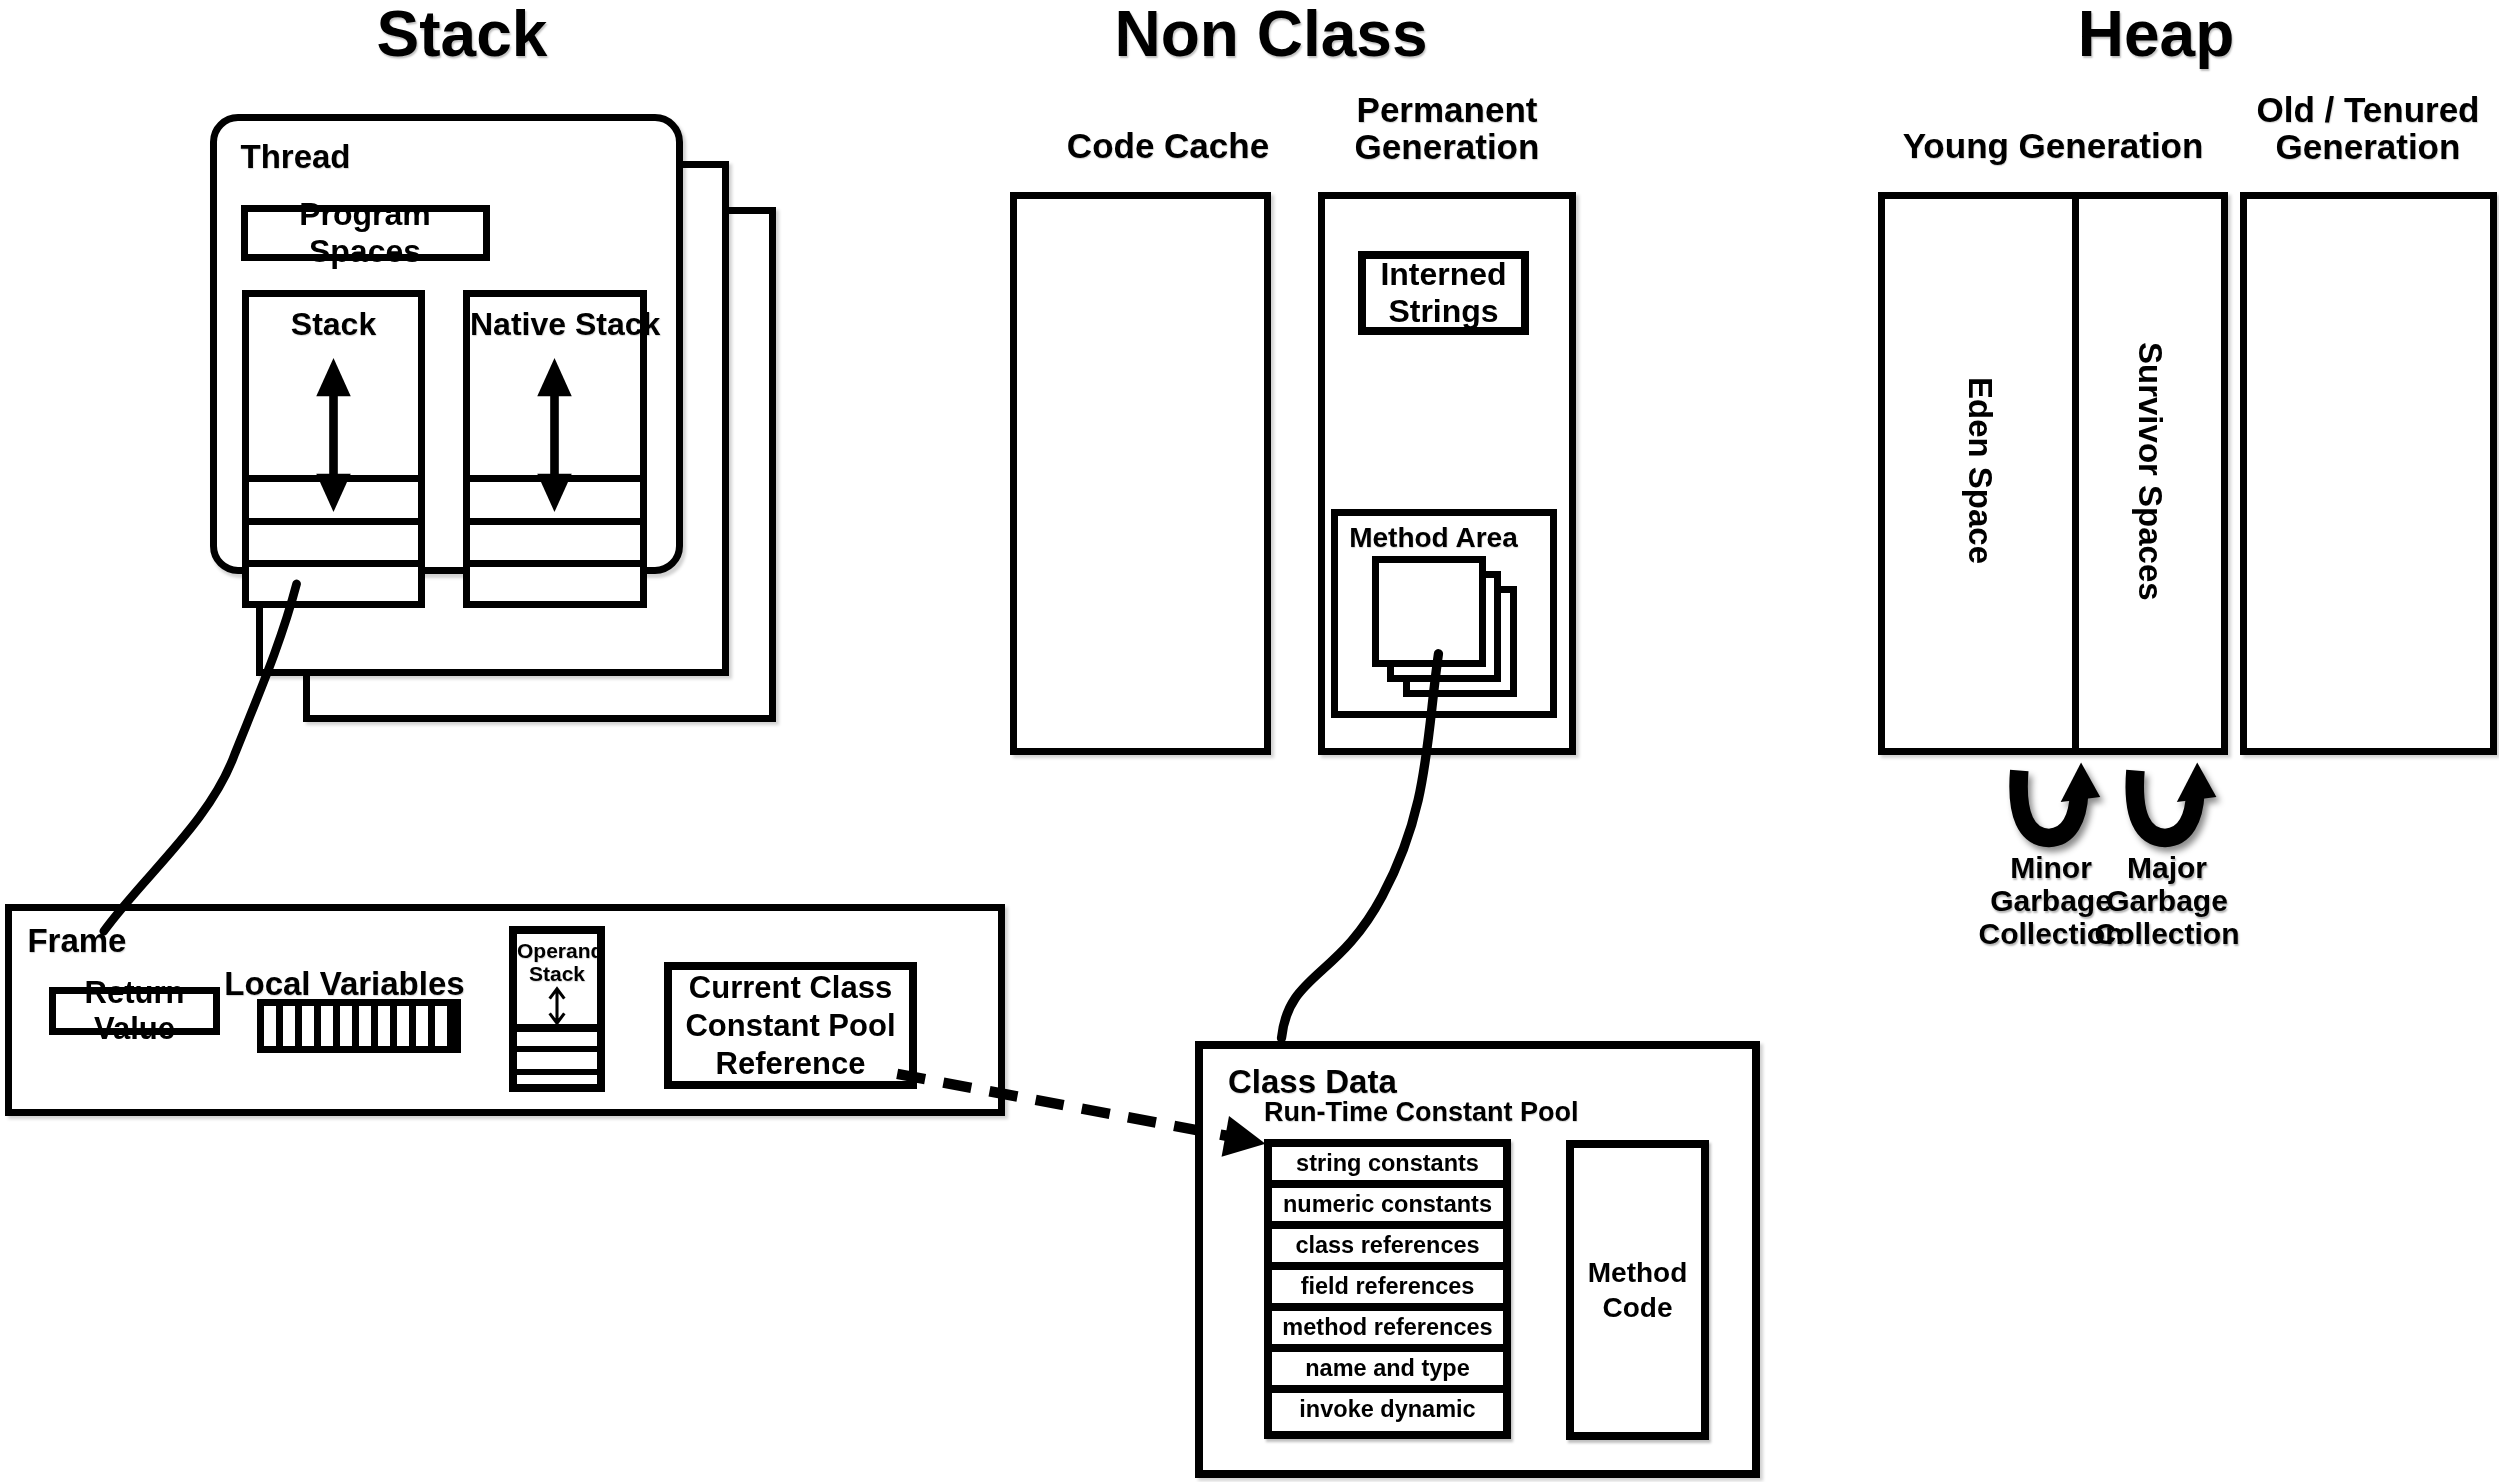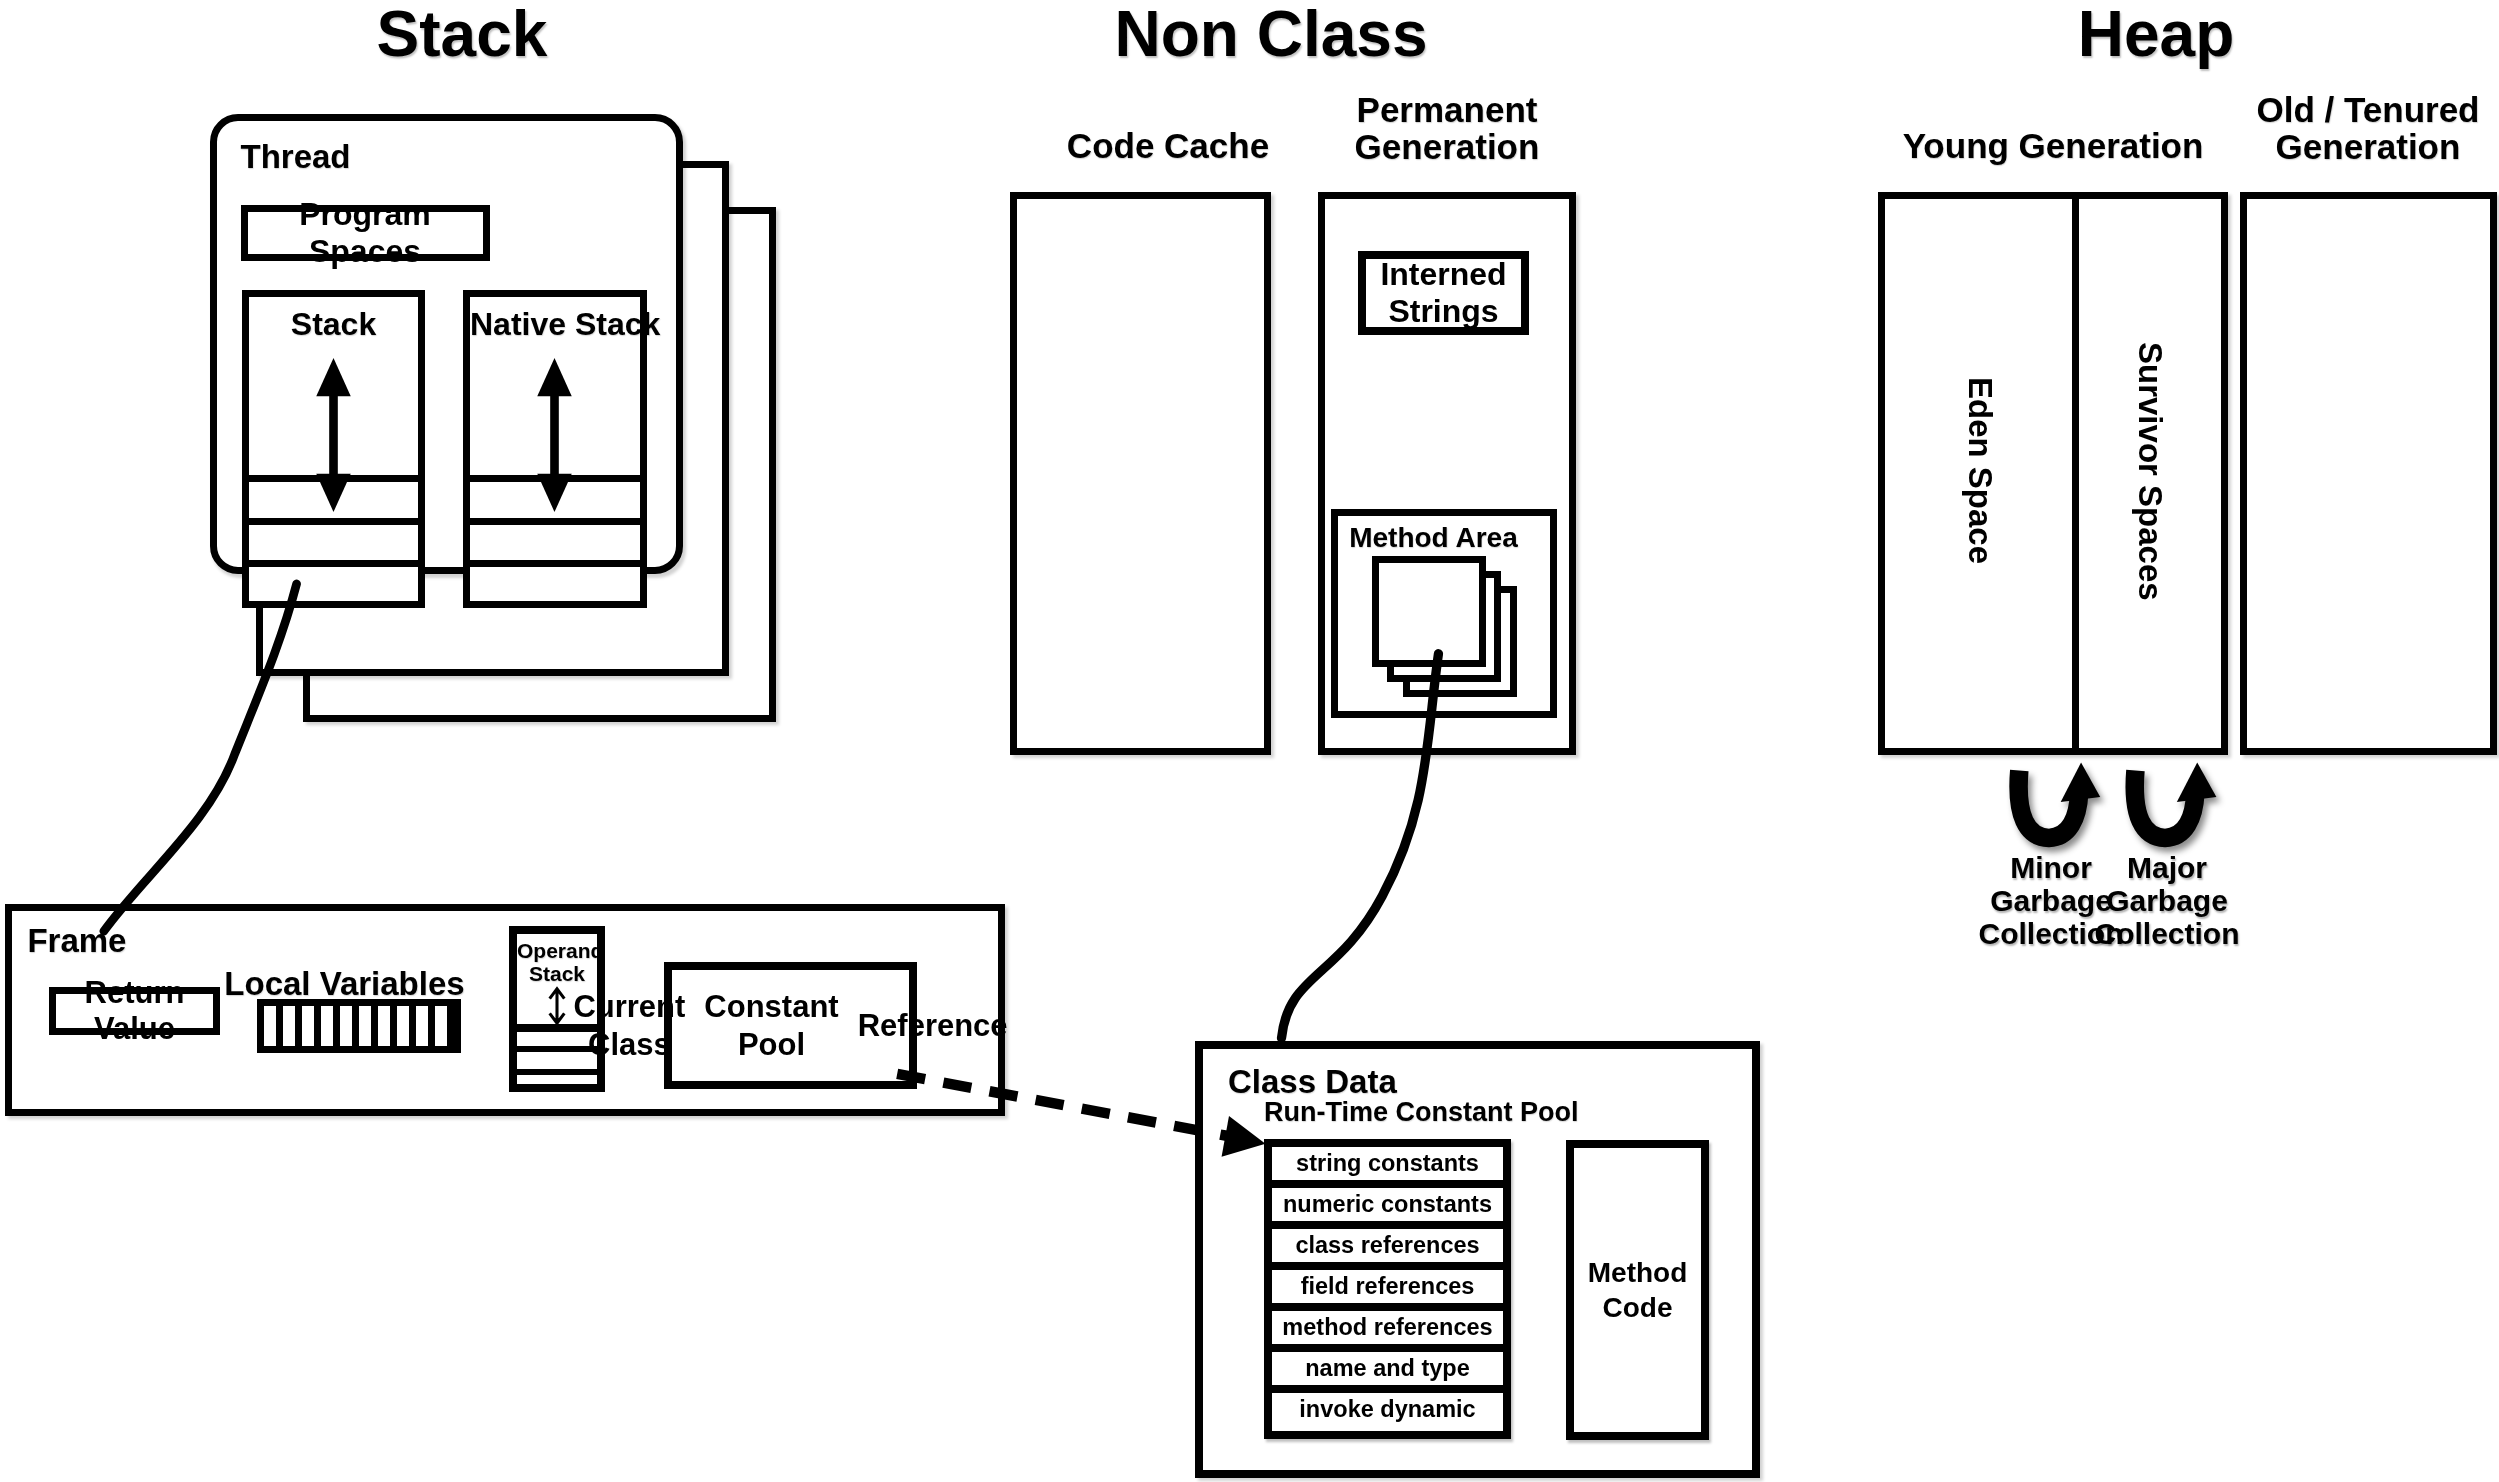--- a/index.html
+++ b/index.html
@@ -97,21 +97,21 @@
         <div>Stack</div>
       </div>
       <svg width="22" height="40" style="left:29px;top:52px;" viewBox="0 0 36 64">
         <path d="M18 4 L18 60 M6 20 L18 4 L30 20 M6 44 L18 60 L30 44" stroke="#000" stroke-width="5" fill="none"></path>
       </svg>
       <div class="rowline" style="top:90px;"></div>
       <div class="rowline" style="top:112px;height:5.6px;"></div>
       <div class="rowline" style="top:135px;height:5.6px;"></div>
     </div>
 
-    <div class="box center-label" style="left:652px;top:51px;width:253px;height:127px;border-width:8.6px;flex-direction:row;font-size:31px;line-height:38px;box-shadow:none;gap:19px;">
+    <div class="box center-label" style="left:652px;top:51px;width:253px;height:127px;border-width:8.6px;flex-direction:column;font-size:31px;line-height:38px;box-shadow:none;">
       <div>Current Class</div>
       <div>Constant Pool</div>
       <div>Reference</div>
     </div>
   </div>
 
   <div class="seclabel" style="left:1140px;top:127px;margin-left:28px;">Code Cache</div>
   <div class="box" style="left:1010px;top:192px;width:261px;height:563px;"></div>
 
   <div class="seclabel" style="left:1447px;top:91px;">

